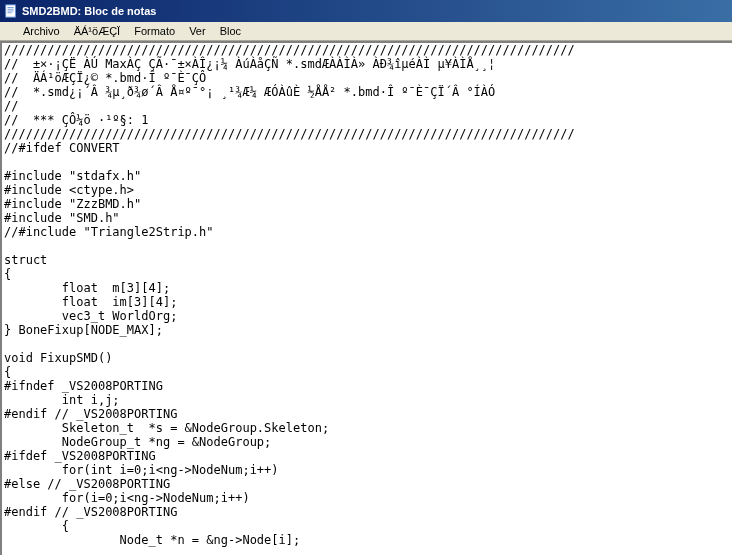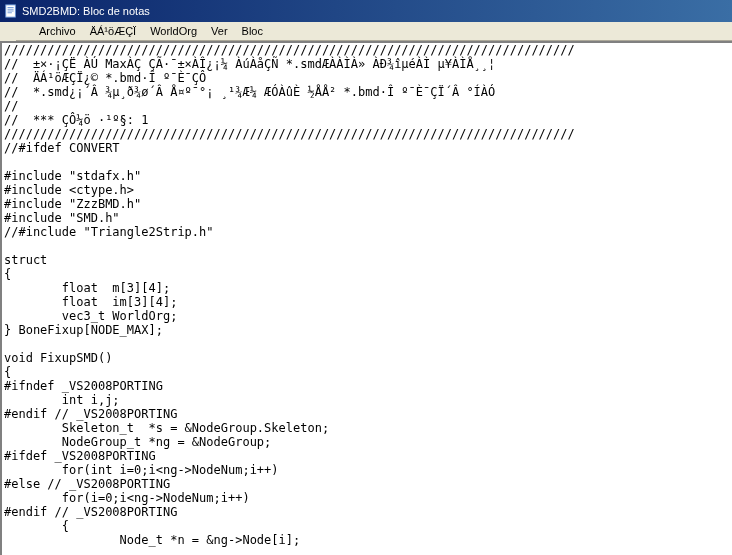--- a/index.html
+++ b/index.html
@@ -18,29 +18,28 @@
     display: flex;
     align-items: center;
     padding: 0 4px;
   }
   .titlebar-icon {
     width: 14px;
     height: 14px;
     margin-right: 4px;
     display: inline-flex;
   }
-  .titlebar-text { font-weight: normal; }
+  .titlebar-text { font-weight: bold; }
   .menubar {
     height: 19px;
     background: #ece9d8;
     border-bottom: 1px solid #aca899;
     display: flex;
     align-items: center;
     padding: 0 16px;
-    margin-left: 16px;
   }
   .menu-item {
     padding: 2px 7px;
     cursor: default;
   }
   .content {
     background: #fff;
     height: 514px;
     overflow: auto;
     border-left: 2px solid #808080;
@@ -68,21 +67,21 @@
       <line x1="4" y1="8" x2="11" y2="8" stroke="#6893d6" stroke-width="1"></line>
       <line x1="4" y1="10" x2="9" y2="10" stroke="#6893d6" stroke-width="1"></line>
     </svg>
   </span>
   <span class="titlebar-text">SMD2BMD: Bloc de notas</span>
 </div>
 
 <div class="menubar">
   <span class="menu-item">Archivo</span>
   <span class="menu-item">ÄÁ¹öÆÇÏ</span>
-  <span class="menu-item">WorldOrg</span>
+  <span class="menu-item">Formato</span>
   <span class="menu-item">Ver</span>
   <span class="menu-item">Bloc</span>
 </div>
 
 <div class="content">
   <pre>///////////////////////////////////////////////////////////////////////////////
 //  ±×·¡ÇË ÀÚ MaxÀÇ ÇÃ·¯±×ÀÎ¿¡¼­ ÀúÀåÇÑ *.smdÆÀÀÌÀ» ÀÐ¾îµéÀÌ µ¥ÀÌÅ¸¸¦
 //  ÄÁ¹öÆÇÏ¿© *.bmd·Î º¯È¯ÇÔ
 //  *.smd¿¡´Â ¾µ¸ð¾ø´Â Å¤º¯°¡ ¸¹¾Æ¼­ ÆÓÀûÈ­ ½ÅÅ² *.bmd·Î º¯È¯ÇÏ´Â °ÍÀÓ
 //

